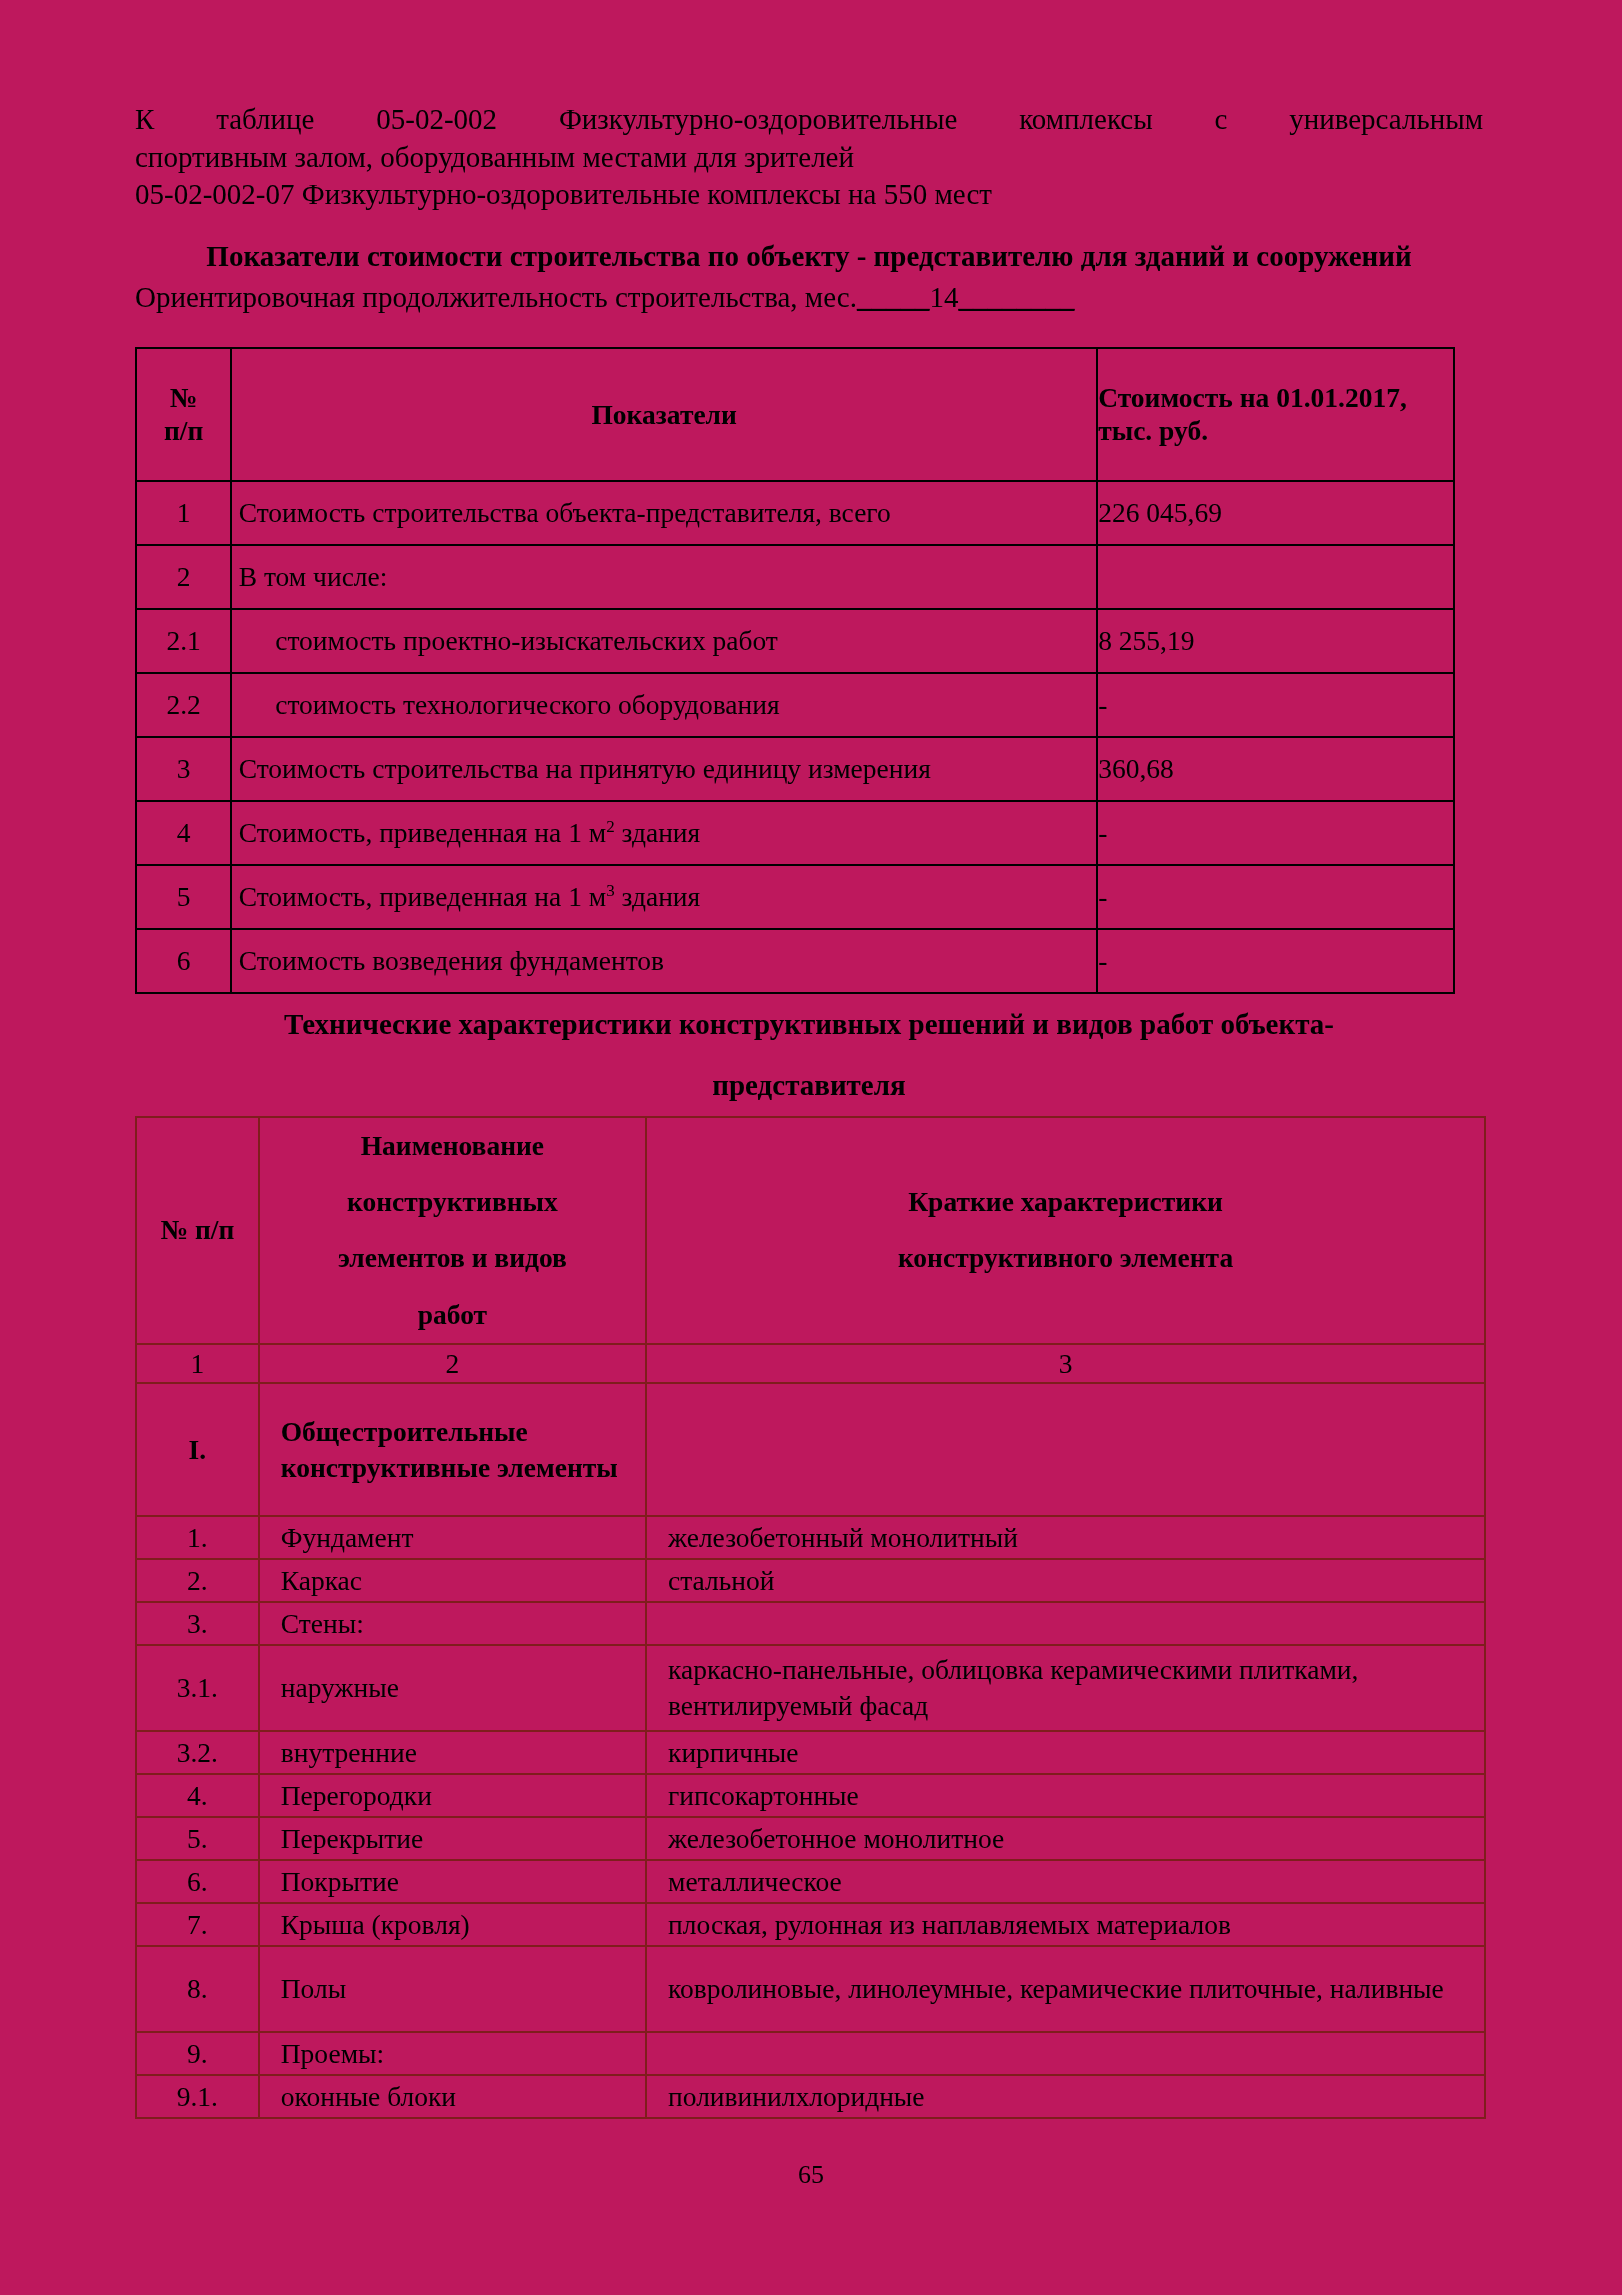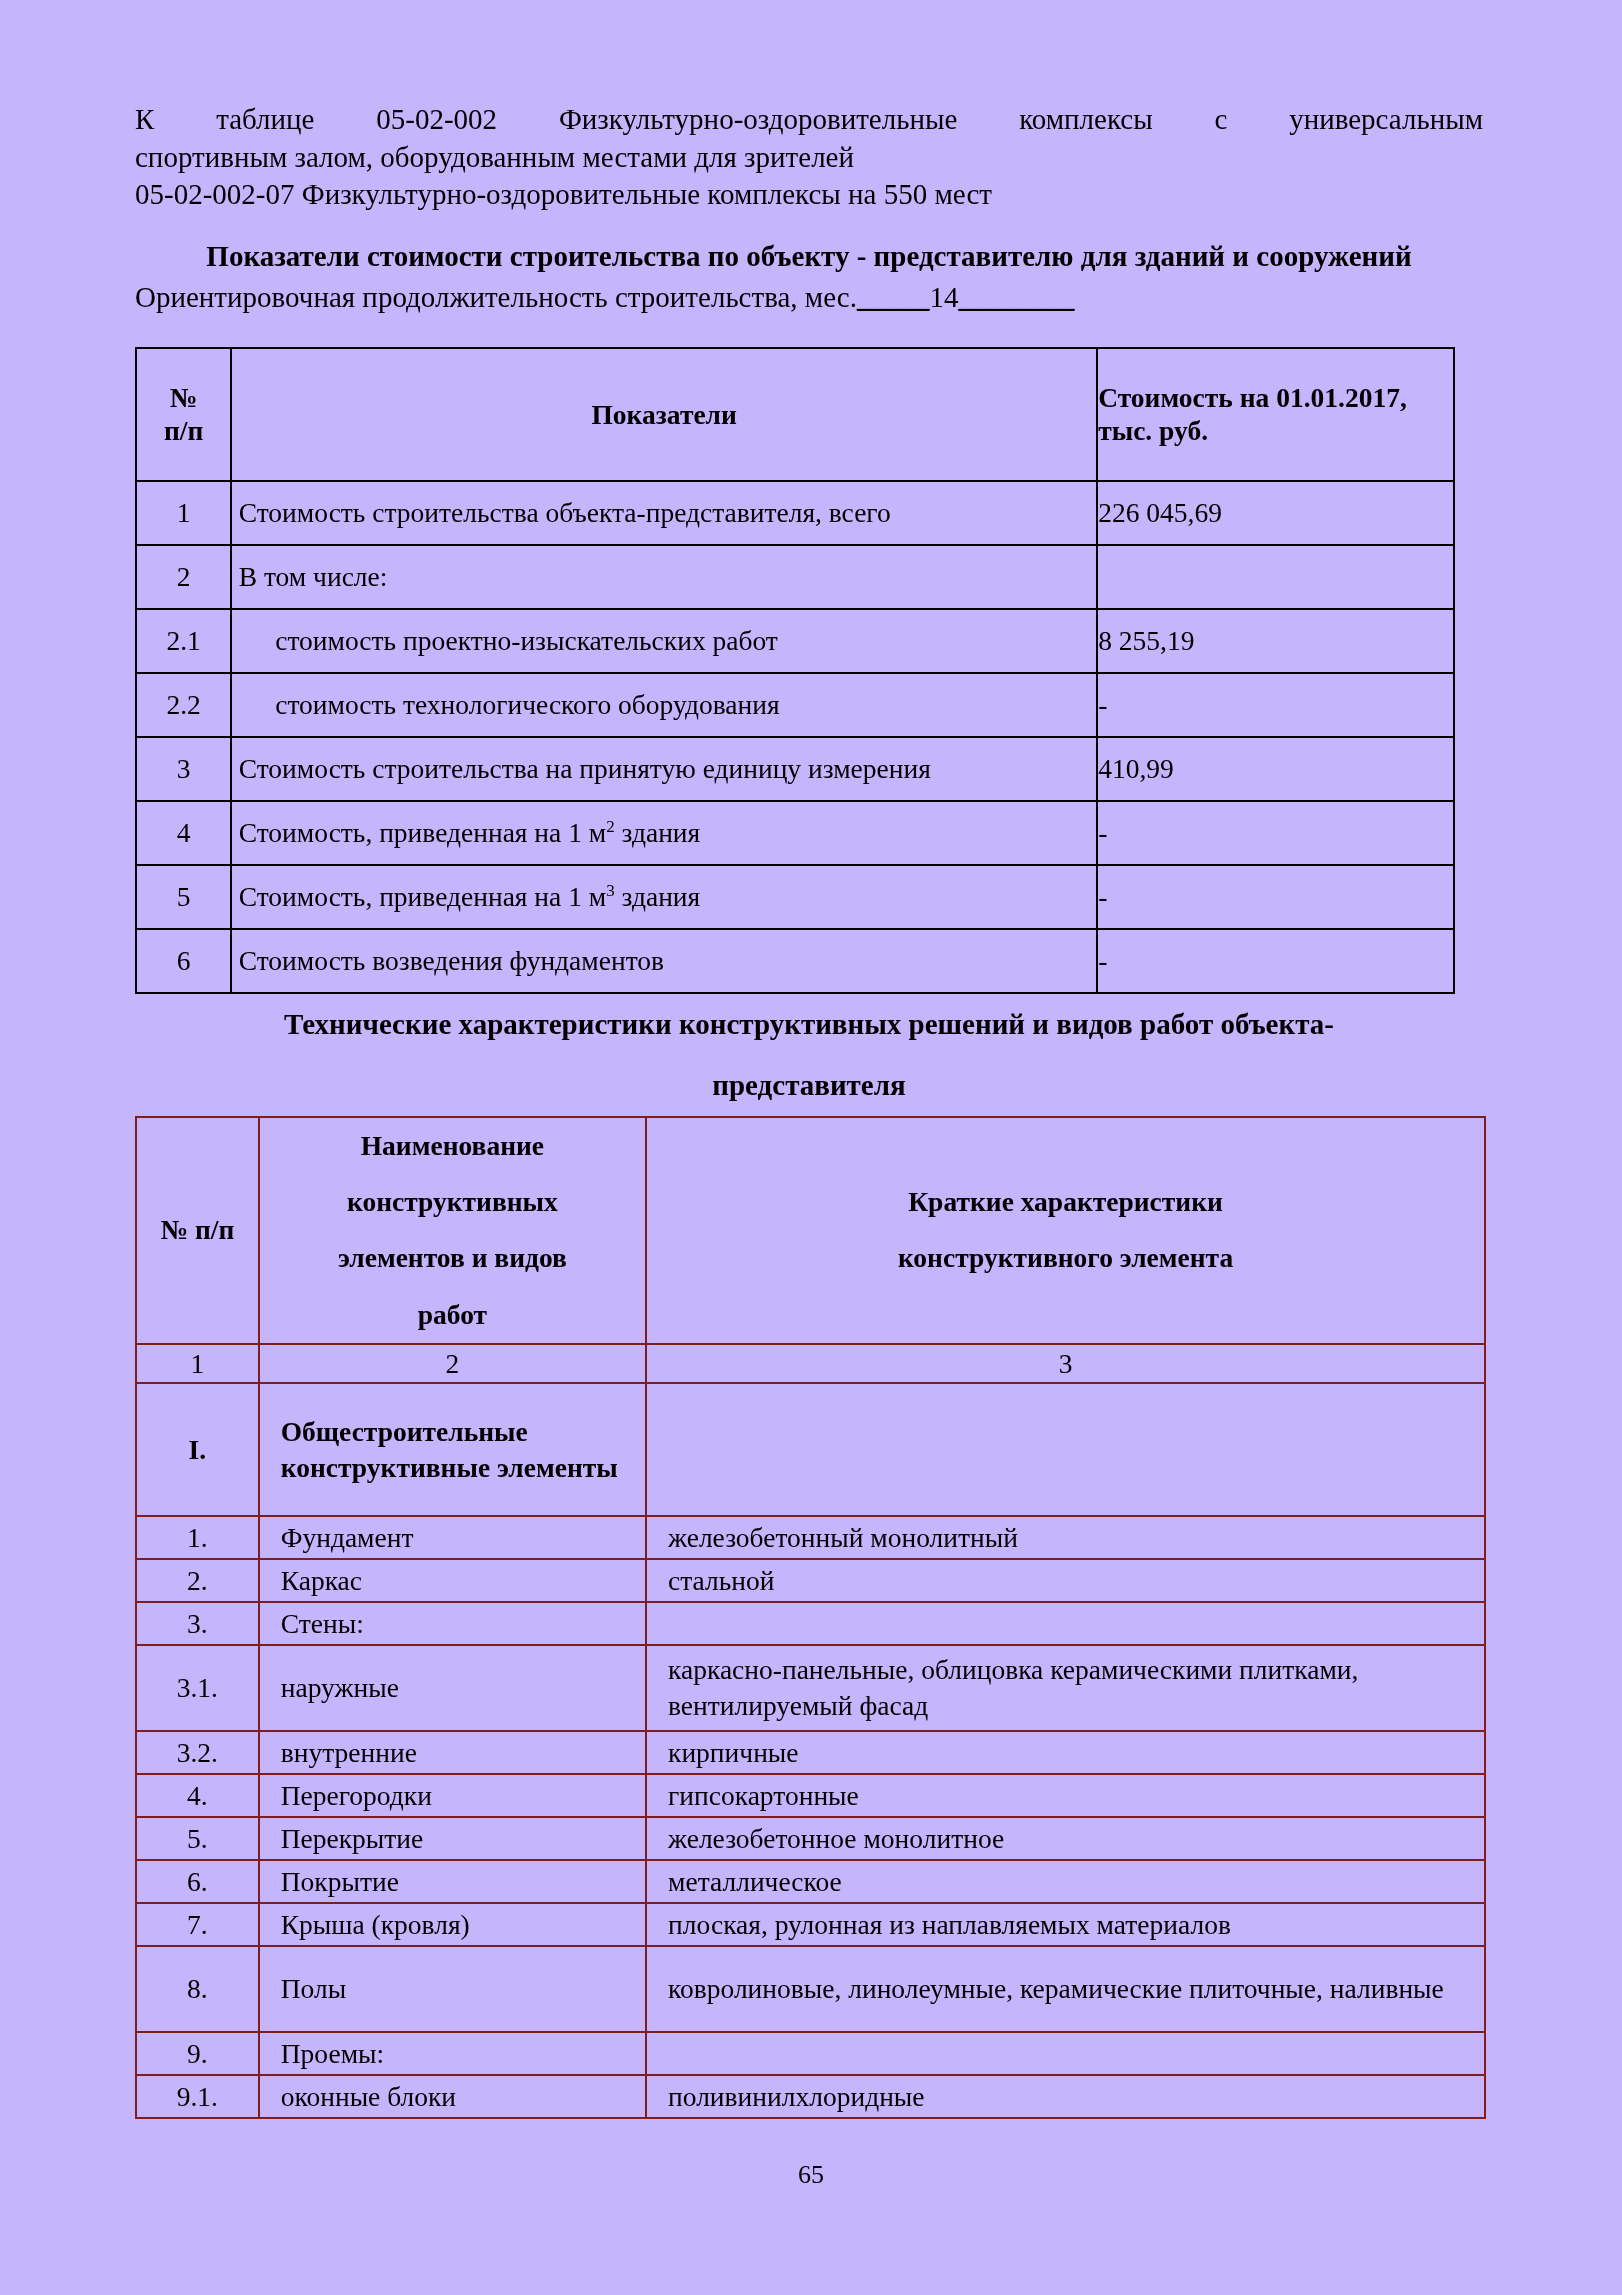--- a/index.html
+++ b/index.html
@@ -11,21 +11,21 @@
   body {
     font-family: "Liberation Serif", "DejaVu Serif", serif;
     color: #000000;
   }
   .page {
     position: relative;
     width: 1622px;
     height: 2295px;
     box-sizing: border-box;
     padding: 101px 139px 0 135px;
-    background: #c4b5fd;
+    background: #be185d;
     overflow: hidden;
   }
 
   
   .intro {
     font-size: 29px;
     line-height: 1.30;
   }
   .intro-line-justified {
     text-align: justify;
@@ -199,21 +199,21 @@
             <td class="c-val">8 255,19</td>
           </tr>
           <tr>
             <td class="c-num">2.2</td>
             <td class="c-ind ind-txt indent">стоимость технологического оборудования</td>
             <td class="c-val">-</td>
           </tr>
           <tr>
             <td class="c-num">3</td>
             <td class="c-ind ind-txt">Стоимость строительства на принятую единицу измерения</td>
-            <td class="c-val">410,99</td>
+            <td class="c-val">360,68</td>
           </tr>
           <tr>
             <td class="c-num">4</td>
             <td class="c-ind ind-txt">Стоимость, приведенная на 1 м<sup>2</sup> здания</td>
             <td class="c-val">-</td>
           </tr>
           <tr>
             <td class="c-num">5</td>
             <td class="c-ind ind-txt">Стоимость, приведенная на 1 м<sup>3</sup> здания</td>
             <td class="c-val">-</td>

